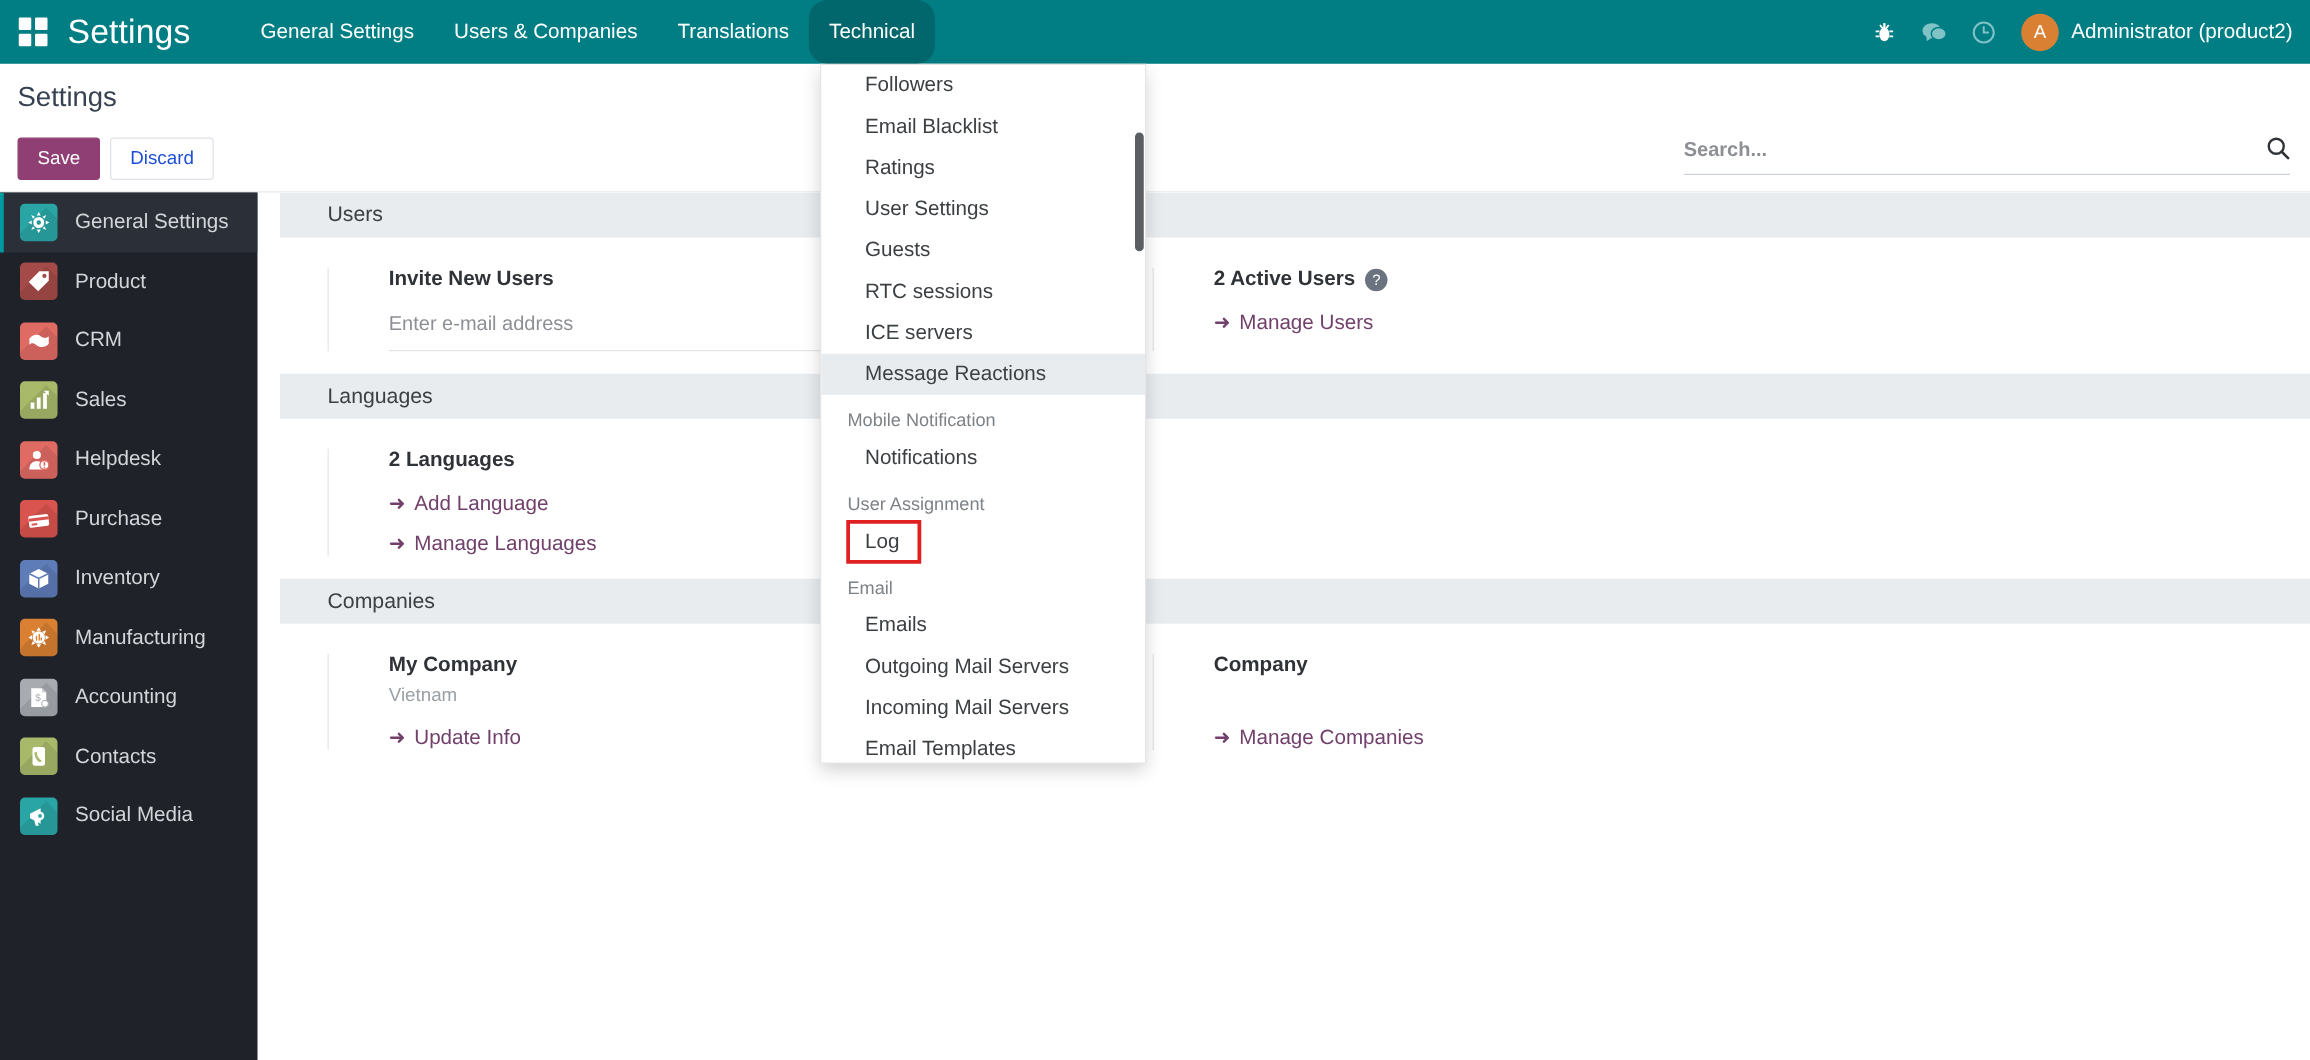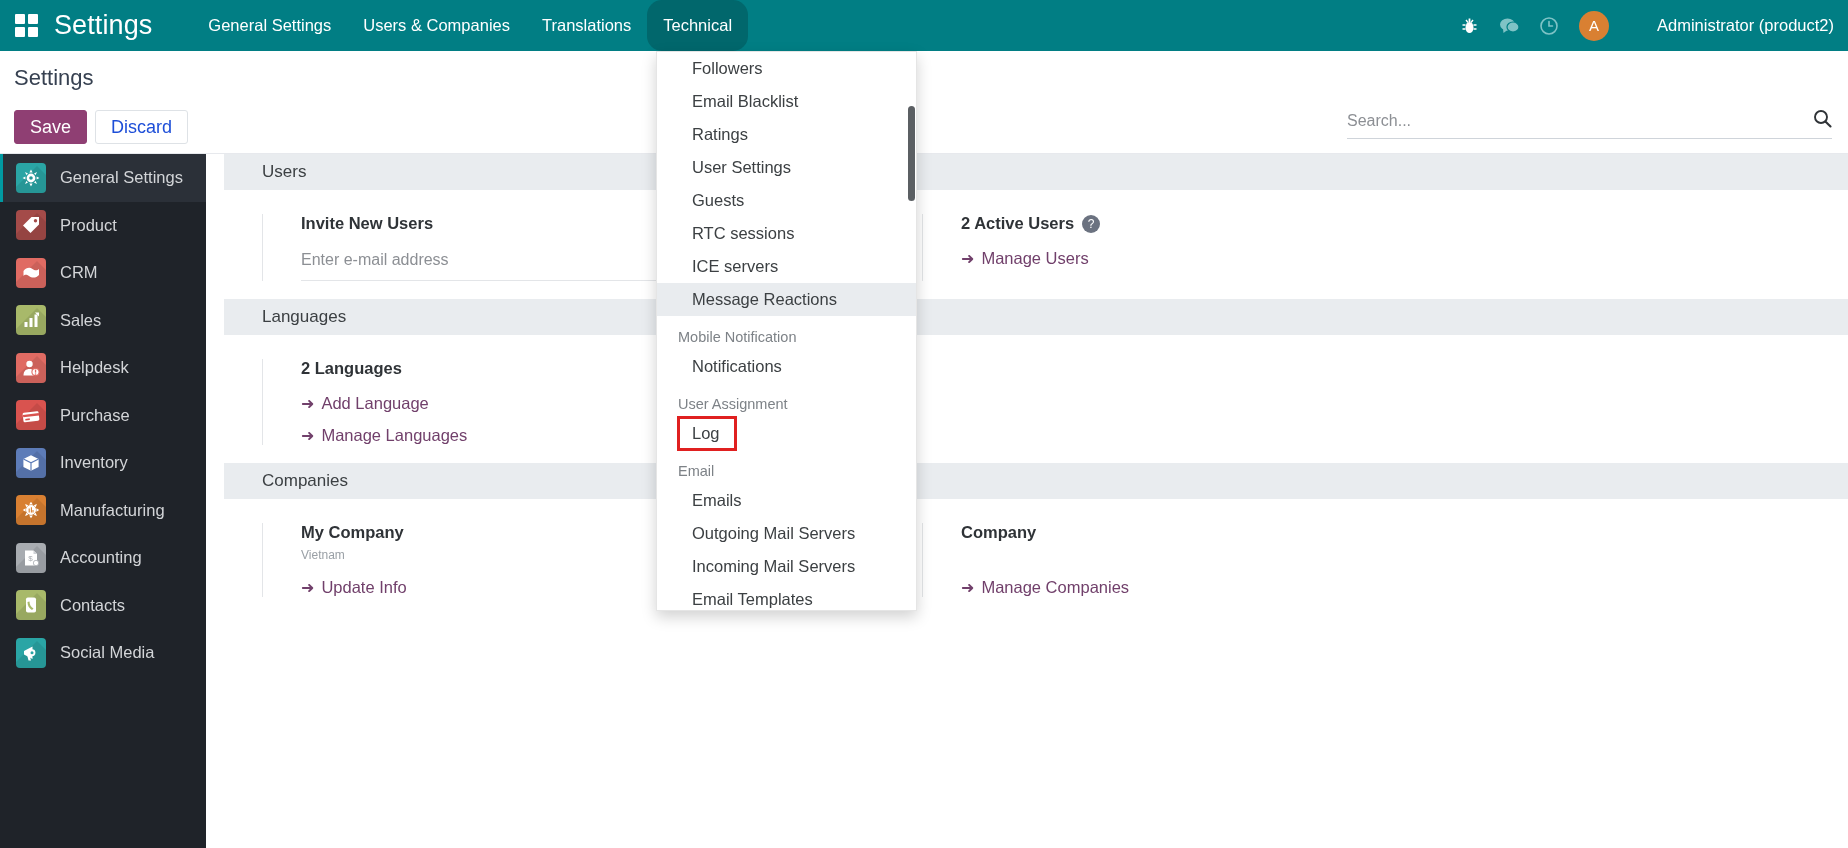--- a/index.html
+++ b/index.html
@@ -53,52 +53,53 @@
   .user-menu {
     display: flex; align-items: center; gap: 10px;
     padding: 0 14px 0 10px; height: 51px; cursor: pointer;
   }
   .avatar {
     width: 30px; height: 30px; border-radius: 50%;
     background: #d98032; color: #fff;
     display: flex; align-items: center; justify-content: center;
     font-size: 15px;
   }
-  .username { font-size: 16.5px; color: #fff; white-space: nowrap; margin-left: 38px; }
+  .username { font-size: 16.5px; color: #fff; white-space: nowrap; }
 
   
   .control-panel {
     position: absolute; top: 51px; left: 0;
     width: 1848px; height: 103px;
     background: #ffffff;
     border-bottom: 1px solid #e7e9ed;
   }
   .breadcrumb {
     position: absolute; left: 14px; top: 14px;
     font-size: 22px; color: #374151; font-weight: 400;
   }
   .btn-row { position: absolute; left: 14px; top: 59px; display: flex; gap: 8px; }
   .btn {
-    font-size: 18px; padding: 5px 15px; border-radius: 3px;
+    font-size: 15px; padding: 5px 15px; border-radius: 3px;
     cursor: pointer; line-height: 22px; border: 1px solid transparent;
   }
   .btn-save { background: #8f3f73; color: #ffffff; border-color: #8f3f73; }
   .btn-discard { background: #ffffff; color: #1d4ed8; border-color: #dee2e6; }
   .searchbar {
     position: absolute; right: 16px; top: 58px;
     width: 485px;
     display: flex; align-items: center;
     border-bottom: 1px solid #cfd4da;
     padding-bottom: 6px;
   }
   .search-input {
     flex: 1; border: none; outline: none;
     font-size: 16px; color: #000000;
     font-family: "Liberation Sans", sans-serif;
     background: transparent;
+    font-weight: bold;
   }
   .search-input::placeholder { color: #8c8f94; }
   .search-icon { cursor: pointer; padding-left: 8px; }
 
   
   .sidebar {
     position: absolute; top: 154px; left: 0;
     width: 206px; height: 694px;
     background: #1f2329;
     overflow: hidden;
@@ -134,21 +135,21 @@
     background: #ffffff; overflow: hidden;
   }
   .section-head {
     background: #e9ecef; height: 36px;
     display: flex; align-items: center;
     padding-left: 38px;
     font-size: 17px; color: #3c4043;
   }
   .section-body { display: flex; padding: 24px 0 18px 0; }
   .col {
-    width: 640px; padding-left: 38px; margin-left: 38px;
+    width: 640px; padding-left: 48px; margin-left: 38px;
     border-left: 1px solid #e3e5e8;
   }
   .col.col-right { margin-left: 20px; }
   .setting-title {
     font-size: 16.5px; color: #2f3337; font-weight: bold;
     margin-bottom: 16px; display: flex; align-items: center; gap: 8px;
   }
   .setting-title .qmark {
     width: 18px; height: 18px; border-radius: 50%;
     background: #6b7280; color: #fff; font-size: 12px;
@@ -162,21 +163,21 @@
     font-family: "Liberation Sans", sans-serif;
   }
   .email-field::placeholder { color: #8c8f94; }
   .divider-line { width: 430px; height: 1px; background: #e3e5e8; margin-top: 6px; }
   .link-row {
     display: flex; align-items: center; gap: 7px;
     font-size: 16.5px; color: #71406b; cursor: pointer;
     margin-top: 13px; width: max-content;
   }
   .link-row .arrow { font-size: 16px; line-height: 1; }
-  .subtle { font-size: 12px; color: #9aa0a6; margin-bottom: 16px; }
+  .subtle { font-size: 15px; color: #9aa0a6; margin-bottom: 16px; }
 
   
   .dropdown {
     position: absolute; top: 51px; left: 656px;
     width: 261px; height: 560px;
     background: #ffffff;
     border: 1px solid rgba(0,0,0,0.10);
     box-shadow: 0 6px 14px rgba(0,0,0,0.18);
     z-index: 60;
     overflow: hidden;

